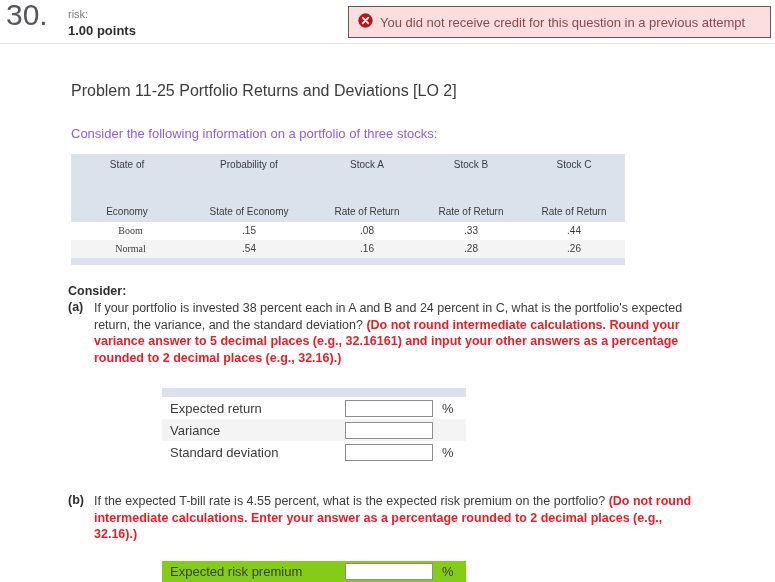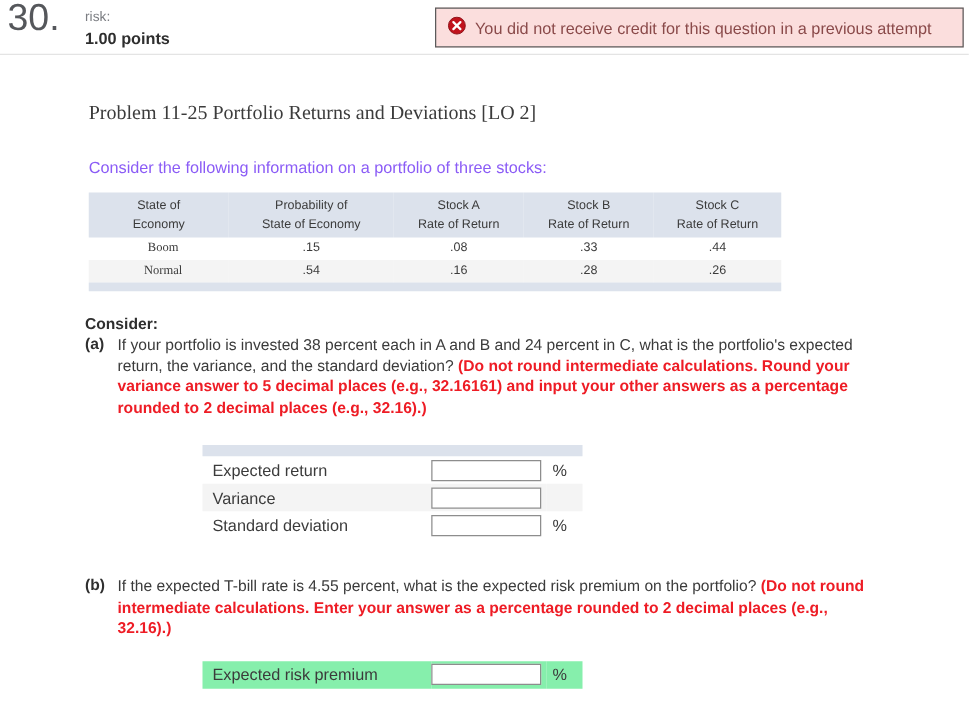--- a/index.html
+++ b/index.html
@@ -86,21 +86,20 @@
   #content {
     position: absolute;
     left: 0;
     top: 44px;
     width: 775px;
   }
   #problem-title {
     margin: 38px 0 0 71px;
     font-size: 16px;
     color: #3c3c3c;
-    font-family: Liberation Serif, serif;
   }
   #intro-text {
     margin: 26px 0 0 71px;
     font-size: 13px;
     color: #8b5cf6;
   }
 
   
   #data-table-wrap {
     margin: 12px 0 0 71px;
@@ -113,21 +112,21 @@
     color: #3b3b3b;
   }
   table.data thead td {
     background: #dce2ec;
     text-align: center;
     padding: 0;
     line-height: 15px;
     font-weight: normal;
   }
   table.data thead td .hl1 { display: block; padding-top: 3px; }
-  table.data thead td .hl2 { display: block; padding-bottom: 3px; }
+  table.data thead td .hl2 { display: block; padding-bottom: 3px; margin-top: 32px; }
   table.data tbody td {
     padding: 1px 0;
     line-height: 16px;
   }
   table.data tbody td.state { text-align: center; padding-left: 7px; font-family: Liberation Serif, serif; }
   table.data tbody td.num { text-align: center; }
   table.data tbody tr.alt td { background: #f4f4f4; }
   #data-table-footer {
     height: 7px;
     background: #dce2ec;
@@ -188,21 +187,21 @@
     padding: 0;
     height: 22px;
     vertical-align: middle;
   }
   .answer-table td.lbl {
     padding-left: 8px;
     color: #3b3b3b;
     white-space: nowrap;
   }
   .answer-table tr.shaded td { background: #f4f4f4; }
-  .answer-table tr.blue td { background: #86efac; }
+  .answer-table tr.blue td { background: #84cc16; }
   .answer-table td.fld {
     width: 92px;
   }
   .answer-table td.pct {
     width: 24px;
     padding-left: 5px;
     color: #3b3b3b;
   }
   input.ans {
     width: 88px;

